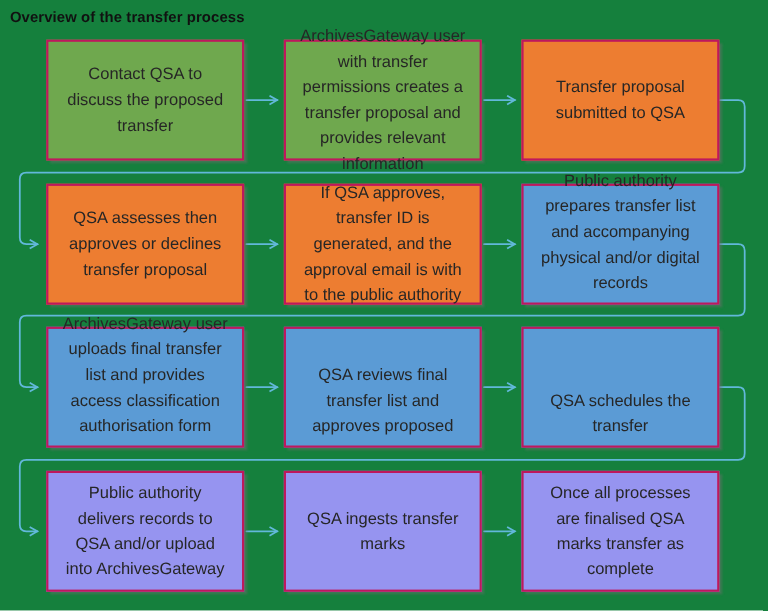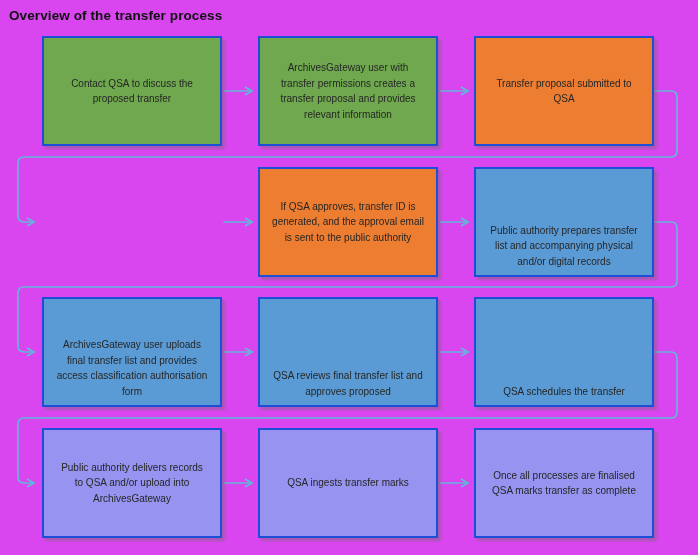--- a/index.html
+++ b/index.html
@@ -5,21 +5,21 @@
   html, body {
     margin: 0;
     padding: 0;
     background: #ffffff;
     font-family: "Liberation Sans", sans-serif;
   }
   .canvas {
     position: relative;
     width: 698px;
     height: 555px;
-    background: #d946ef;
+    background: #15803d;
     overflow: hidden;
   }
   .title {
     position: absolute;
     top: 8px;
     left: 9px;
     font-size: 13.5px;
     font-weight: bold;
     color: #111111;
     letter-spacing: 0.1px;
@@ -34,23 +34,23 @@
   .box {
     position: absolute;
     width: 180px;
     height: 110px;
     box-sizing: border-box;
     display: flex;
     align-items: center;
     justify-content: center;
     text-align: center;
     padding: 6px 12px;
-    border: 2px solid #1d4ed8;
+    border: 2px solid #be185d;
     box-shadow: 3px 3px 2px rgba(110,110,110,0.45);
-    font-size: 10px;
+    font-size: 15px;
     line-height: 1.55;
     color: #262626;
   }
   .c-green  { background: #6fa84e; }
   .c-orange { background: #ed7d31; }
   .c-blue   { background: #5b9bd5; align-items: flex-end; }
   .c-purple { background: #9694f0; }
   .col1 { left: 42px; }
   .col2 { left: 258px; }
   .col3 { left: 474px; }
@@ -97,22 +97,25 @@
   <div class="box c-green row1 col1">
     <span>Contact QSA to discuss the proposed transfer</span>
   </div>
   <div class="box c-green row1 col2">
     <span>ArchivesGateway user with transfer permissions creates a transfer proposal and provides relevant information</span>
   </div>
   <div class="box c-orange row1 col3">
     <span>Transfer proposal submitted to QSA</span>
   </div>
 
+  <div class="box c-orange row2 col1">
+    <span>QSA assesses then approves or declines transfer proposal</span>
+  </div>
   <div class="box c-orange row2 col2">
-    <span>If QSA approves, transfer ID is generated, and the approval email is sent to the public authority</span>
+    <span>If QSA approves, transfer ID is generated, and the approval email is with to the public authority</span>
   </div>
   <div class="box c-blue row2 col3">
     <span>Public authority prepares transfer list and accompanying physical and/or digital records</span>
   </div>
 
   <div class="box c-blue row3 col1">
     <span>ArchivesGateway user uploads final transfer list and provides access classification authorisation form</span>
   </div>
   <div class="box c-blue row3 col2">
     <span>QSA reviews final transfer list and approves proposed</span>

